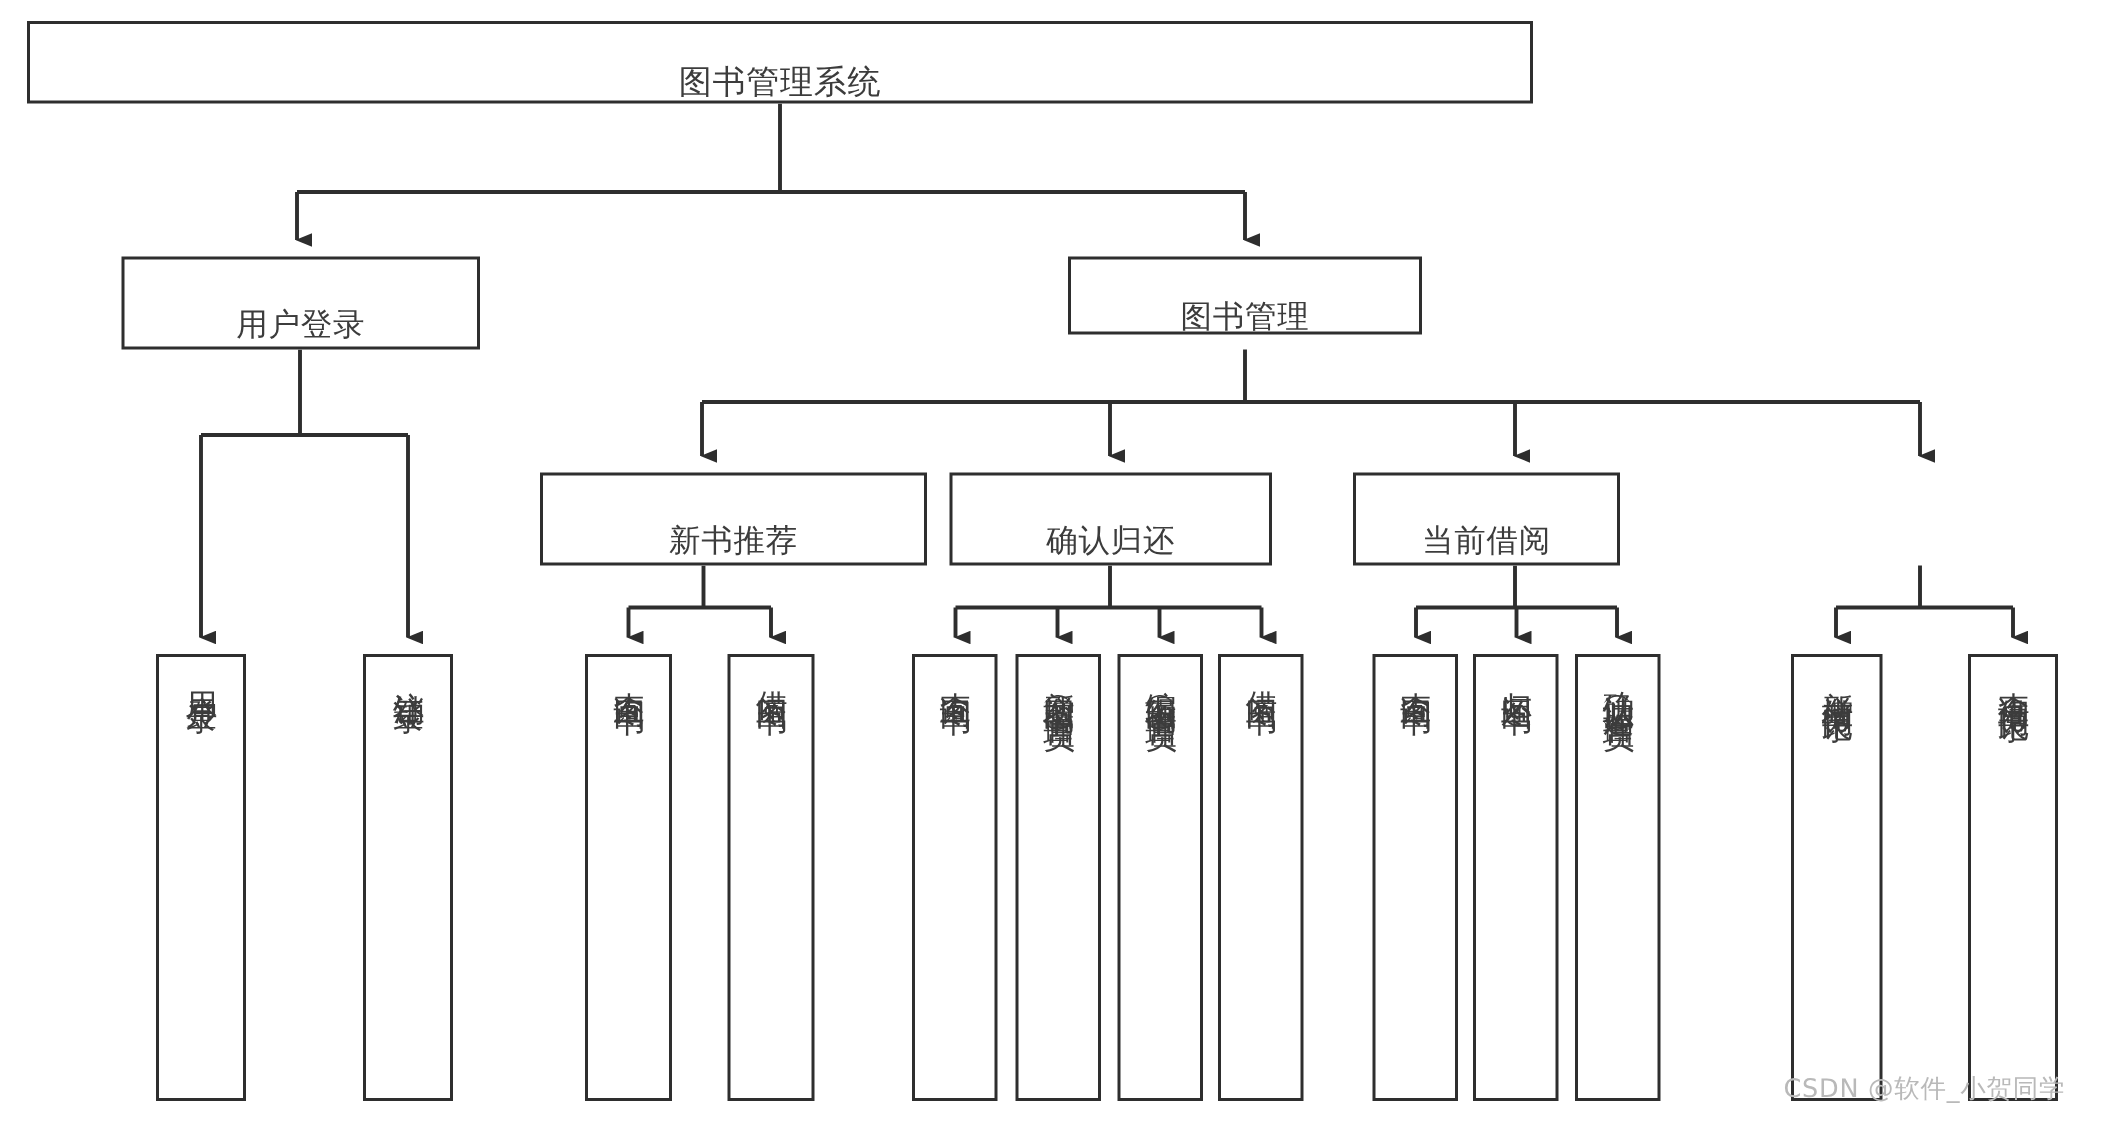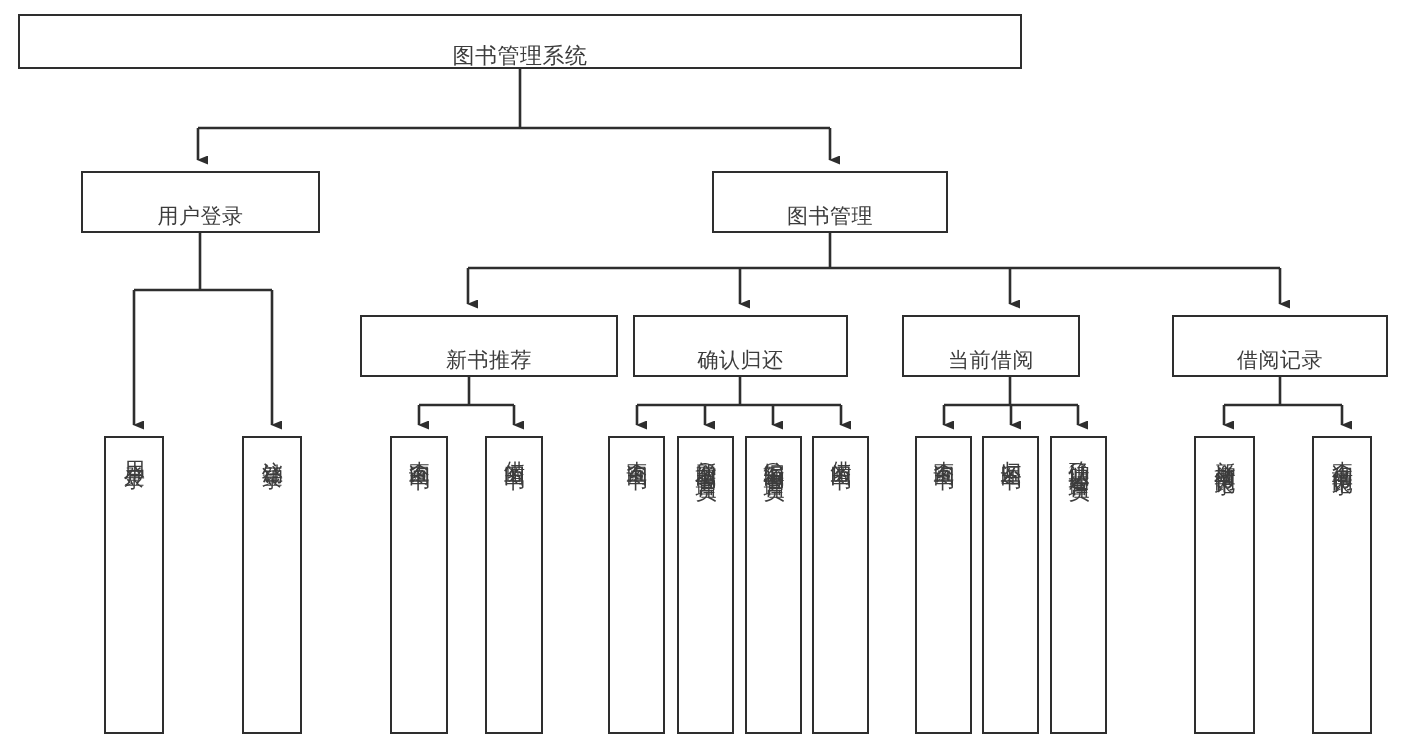--- a/index.html
+++ b/index.html
@@ -135,39 +135,36 @@
   </svg>
 
   <div class="node horiz" id="node-root" style="left:18px; top:14px; width:1004px; height:55px;">
     <span class="node-label">图书管理系统</span>
   </div>
 
   <div class="node horiz" id="node-user-login" style="left:81px; top:171px; width:239px; height:62px;">
     <span class="node-label">用户登录</span>
   </div>
 
-  <div class="node horiz" id="node-book-manage" style="left:712px; top:171px; width:236px; height:62px;">
+  <div class="node horiz" id="node-book-manage" style="left:712px; top:171px; width:236px; height:52px;">
     <span class="node-label">图书管理</span>
   </div>
 
   <div class="node horiz" id="node-new-book-rec" style="left:360px; top:315px; width:258px; height:62px;">
     <span class="node-label">新书推荐</span>
   </div>
 
   <div class="node horiz" id="node-book-borrow" style="left:633px; top:315px; width:215px; height:62px;">
     <span class="node-label">确认归还</span>
   </div>
 
   <div class="node horiz" id="node-current-borrow" style="left:902px; top:315px; width:178px; height:62px;">
     <span class="node-label">当前借阅</span>
   </div>
 
-  <div class="node horiz" id="node-borrow-record" style="left:1172px; top:315px; width:216px; height:62px;">
-    <span class="node-label">借阅记录</span>
-  </div>
 
   <div class="node vert" id="leaf-user-login" style="left:104px; top:436px; width:60px; height:298px;">
     <span class="node-label">用户登录</span>
   </div>
 
   <div class="node vert" id="leaf-logout" style="left:242px; top:436px; width:60px; height:298px;">
     <span class="node-label">注销登录</span>
   </div>
 
   <div class="node vert" id="leaf-query-book-1" style="left:390px; top:436px; width:58px; height:298px;">
@@ -207,14 +204,15 @@
   </div>
 
   <div class="node vert" id="leaf-add-record" style="left:1194px; top:436px; width:61px; height:298px;">
     <span class="node-label">新增借阅记录</span>
   </div>
 
   <div class="node vert" id="leaf-query-record" style="left:1312px; top:436px; width:60px; height:298px;">
     <span class="node-label">查询借阅记录</span>
   </div>
 
+  <div id="watermark">CSDN @软件_小贺同学</div>
 
 </div>
 
 </body></html>

